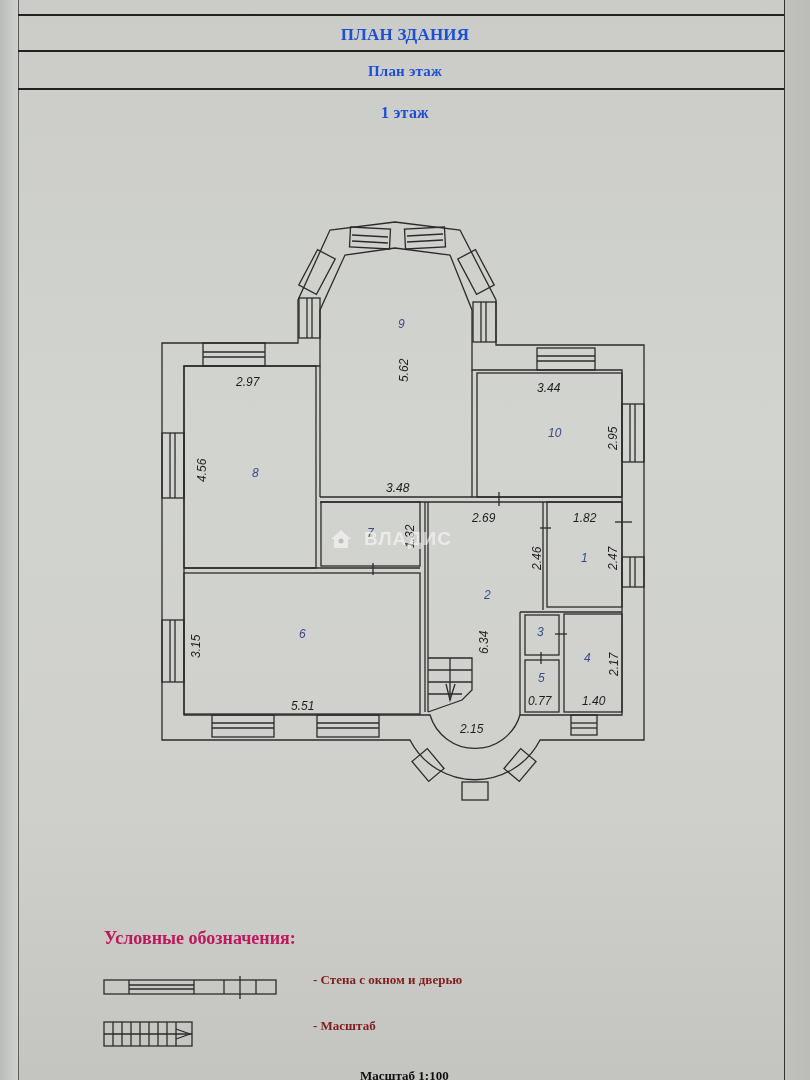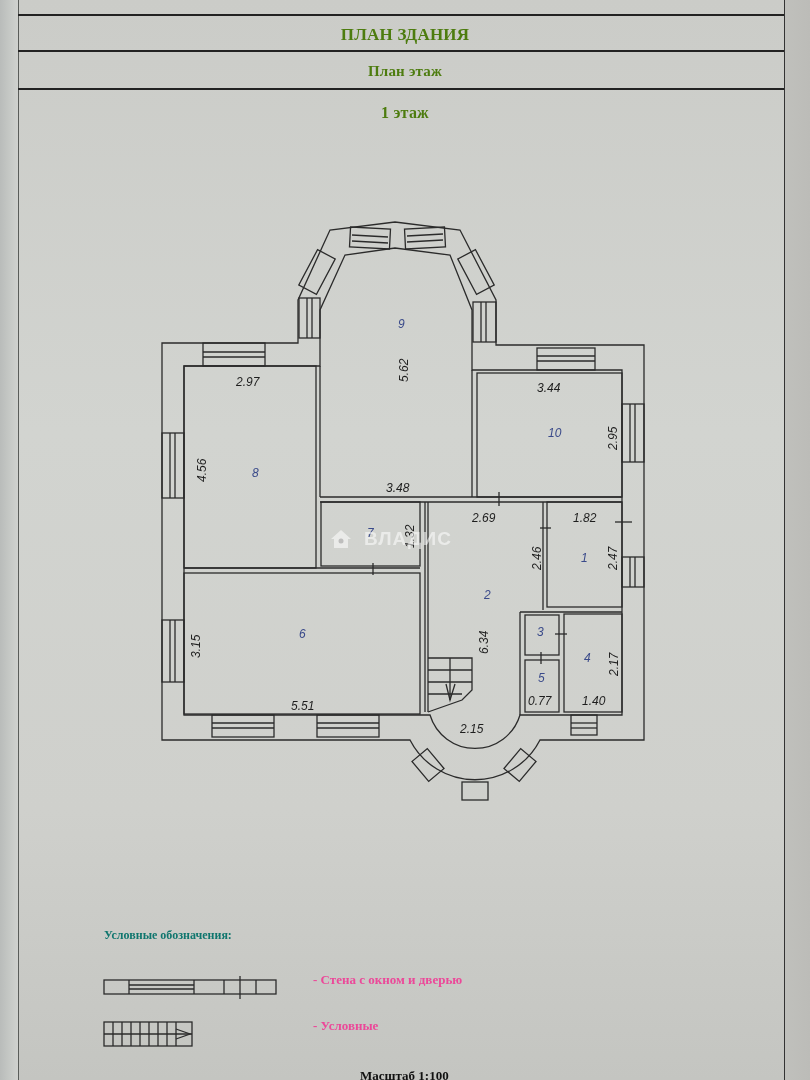--- a/index.html
+++ b/index.html
@@ -10,27 +10,27 @@
     }
     .page {
       position: absolute; left: 18px; top: 0; width: 765px; height: 1080px;
       background: linear-gradient(180deg, #cbccc8 0%, #d2d4d0 40%, #cfd0cc 75%, #c4c5c1 100%);
       border-left: 1px solid #5a5d5a;
       border-right: 1px solid #333;
     }
     .hdr-line { position: absolute; left: 18px; width: 766px; height: 1.5px; background: #222; }
     .title {
       position: absolute; left: 0; width: 810px; text-align: center;
-      font-weight: bold; color: #4d7c0f; font-size: 17px; letter-spacing: 0.2px;
+      font-weight: bold; color: #1d4ed8; font-size: 17px; letter-spacing: 0.2px;
     }
     .subtitle { font-size: 15px; }
     .floor { font-size: 16px; }
     svg.plan { position: absolute; left: 0; top: 0; }
-    .legend-title { position: absolute; left: 104px; top: 928px; font-weight: bold; font-size: 12px; color: #0f766e; }
-    .legend-label { position: absolute; left: 313px; font-weight: bold; font-size: 13px; color: #ec4899; }
+    .legend-title { position: absolute; left: 104px; top: 928px; font-weight: bold; font-size: 18px; color: #be185d; }
+    .legend-label { position: absolute; left: 313px; font-weight: bold; font-size: 13px; color: #7f1d1d; }
     .scale { position: absolute; left: 360px; top: 1068px; font-weight: bold; font-size: 13px; color: #111; }
     .watermark {
       position: absolute; left: 330px; top: 528px; font-family: "Liberation Sans", sans-serif;
       font-weight: bold; font-size: 19px; color: rgba(255,255,255,0.55); letter-spacing: 1px;
       display: flex; align-items: center; gap: 12px;
     }
   </style>
 </head>
 <body>
 
@@ -208,14 +208,14 @@
 <div class="watermark">
   <svg width="22" height="20" viewBox="0 0 22 20">
     <path d="M11 1 L21 10 L18 10 L18 19 L4 19 L4 10 L1 10 Z" fill="rgba(255,255,255,0.55)"></path>
     <circle cx="11" cy="12" r="2.5" fill="rgba(160,160,160,0.6)"></circle>
   </svg>
   <span>ВЛАДИС</span>
 </div>
 
 <div class="legend-title">Условные обозначения:</div>
 <div class="legend-label" style="top:972px">- Стена с окном и дверью</div>
-<div class="legend-label" style="top:1018px">- Условные</div>
+<div class="legend-label" style="top:1018px">- Масштаб</div>
 <div class="scale">Масштаб 1:100</div>
 
 </body></html>

